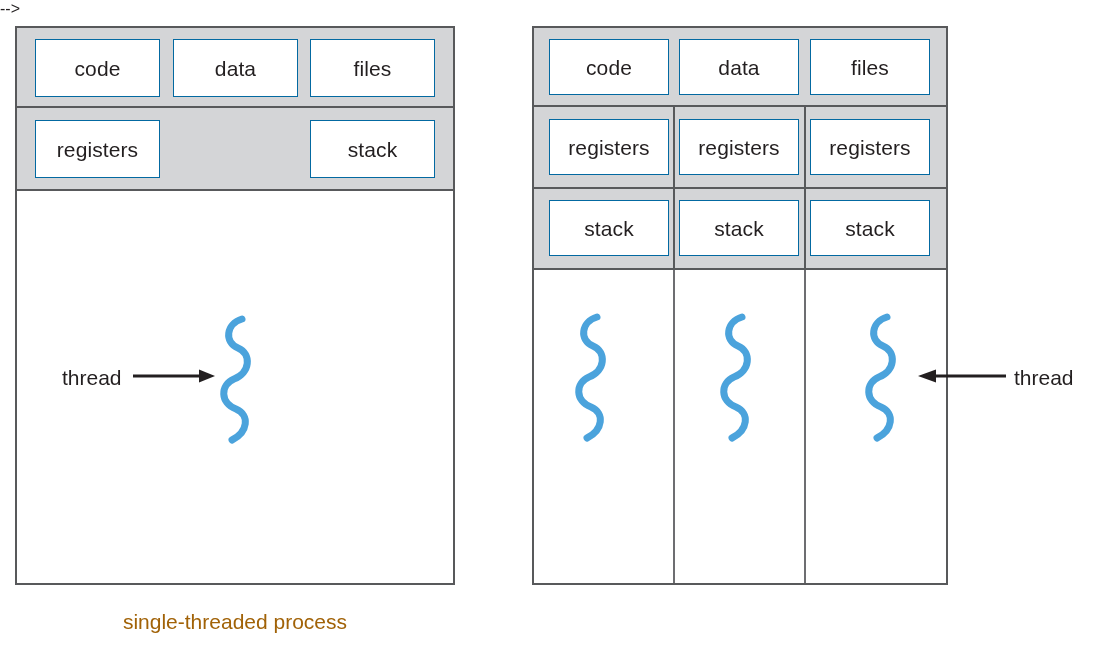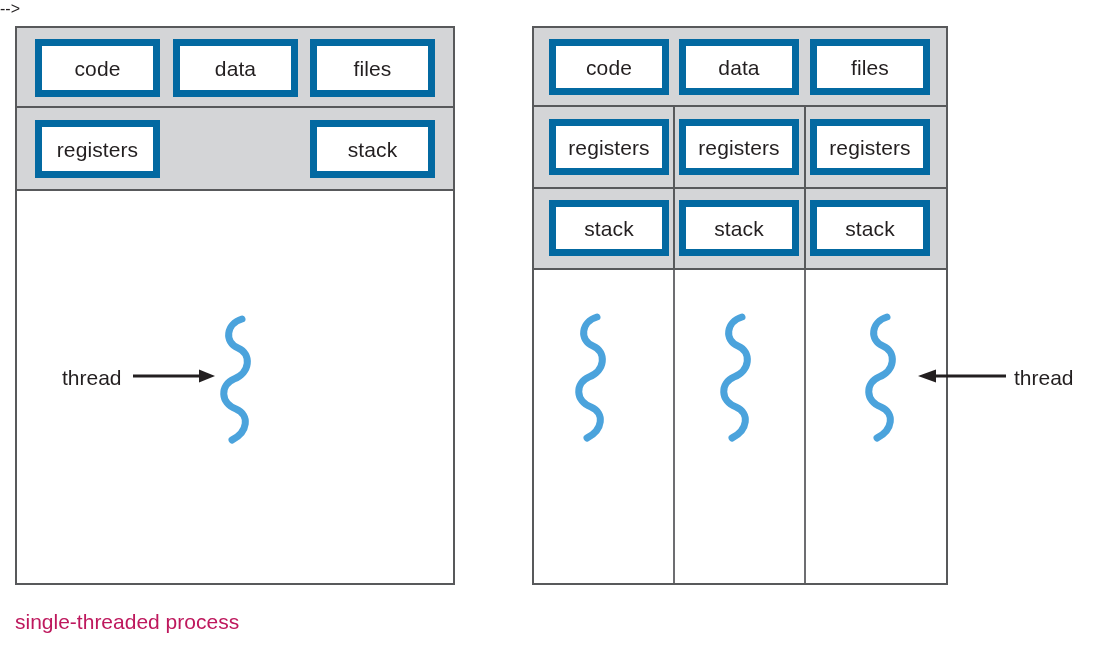--- a/index.html
+++ b/index.html
@@ -32,21 +32,21 @@
     box-sizing: border-box;
     left: 0;
     right: 0;
     background: #d4d5d7;
     border-bottom: 2px solid #58595b;
   }
   .cell {
     position: absolute;
     box-sizing: border-box;
     background: #ffffff;
-    border: 7px solid #0369a1;
+    border: 1px solid #0369a1;
     display: flex;
     align-items: center;
     justify-content: center;
     font-size: 21px;
     letter-spacing: 0.1px;
     color: #231f20;
     line-height: 1;
   }
   .divider {
     position: absolute;
@@ -77,23 +77,24 @@
   .arrow {
     position: absolute;
     pointer-events: none;
   }
   .arrow svg { display: block; }
 
   
   .caption {
     position: absolute;
     font-size: 21px;
-    color: #be185d;
+    color: #a16207;
     white-space: nowrap;
     line-height: 1;
+    text-align: center;
   }
 </style>
 </head>
 <body>
 
 <div id="stage">
 
   
   <div class="panel" id="panel-left" style="left:15px; top:26px; width:440px; height:559px;">
 

